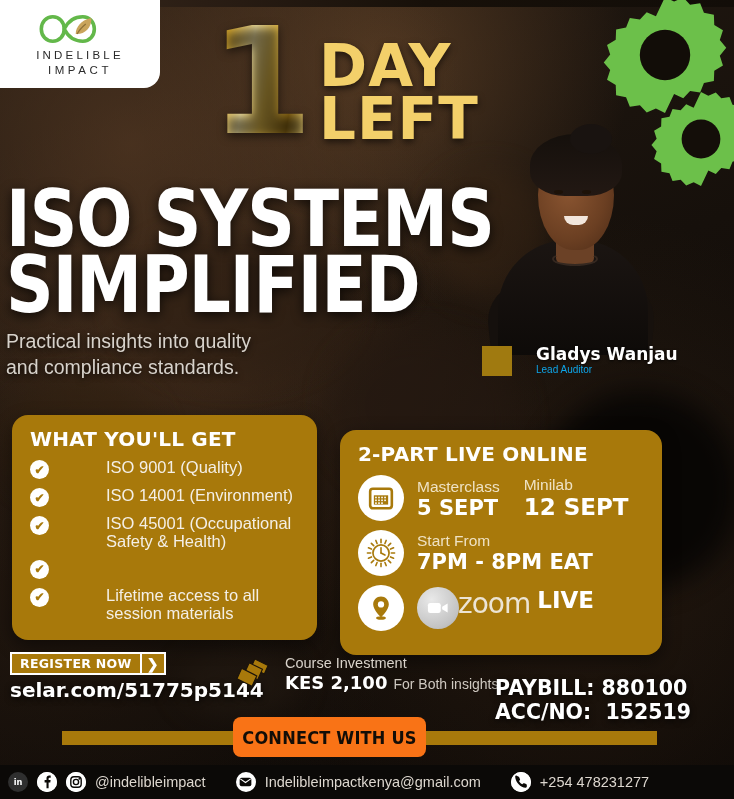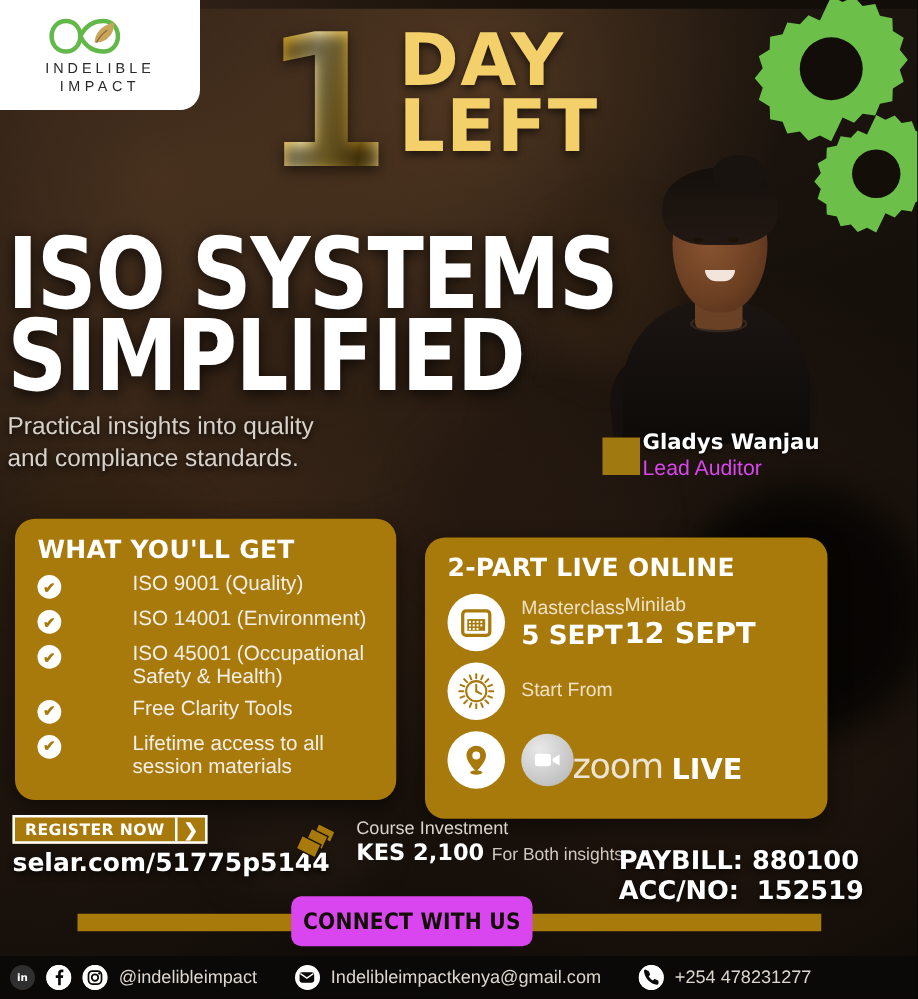--- a/index.html
+++ b/index.html
@@ -71,21 +71,21 @@
   .big-one {
     font-family: "DejaVu Sans", sans-serif;
     font-size: 148px; font-weight: 700; line-height: .92;
     background: linear-gradient(100deg,#7a5a10 0%,#d9ab33 18%,#fbe9a4 38%,#e3bb49 55%,#8a6614 76%,#f0d municipality 90%);
     background: linear-gradient(100deg,#7a5a10 0%,#d9ab33 18%,#fbe9a4 38%,#e3bb49 55%,#8a6614 76%,#e9cf7a 92%);
     -webkit-background-clip: text; background-clip: text;
     color: transparent;
     text-shadow: 0 3px 10px rgba(0,0,0,.55);
     margin-top: -8px;
   }
-  .dayleft { }
+  .dayleft { margin-top: 18px; }
   .dayleft div {
     font-family: "DejaVu Sans", sans-serif;
     font-weight: 700; font-size: 58px; line-height: .92;
     color: #f3d06a;
     letter-spacing: 1px;
     text-shadow: 0 3px 7px rgba(0,0,0,.6);
   }
 
   
   .gear { position: absolute; z-index: 2; }
@@ -122,30 +122,30 @@
     border-radius: 50% 50% 38% 38%;
   }
   .sp-bun { position:absolute; left:100px; top:4px; width:42px; height:30px; background:#191310; border-radius:50%; }
   .sp-eye { position:absolute; width:9px; height:4px; background:#1d1208; border-radius:50%; top:70px;}
   .sp-eye.l { left:84px; } .sp-eye.r { left:112px; }
   .sp-smile { position:absolute; left:94px; top:96px; width:24px; height:9px; background:#f2e6dc; border-radius:0 0 12px 12px;}
   .sp-necklace { position:absolute; left:82px; top:132px; width:46px; height:14px; border:2px solid #352820; border-radius:50%; border-top-color:transparent;}
 
   .name-plate {
     position: absolute; left: 482px; top: 345px;
-    display: flex; align-items: center; gap: 2px;
+    display: flex; align-items: center; gap: 24px;
     z-index: 7;
   }
   .name-swatch { width: 30px; height: 30px; background: #a07a10; }
   .name-txt .nm {
     color: #fff; font-weight: 700; font-size: 17px; line-height: 1.1;
     font-family: "DejaVu Sans", sans-serif;
     text-shadow: 0 1px 3px rgba(0,0,0,.8);
   }
-  .name-txt .rl { color: #d946ef; font-size: 17px; line-height: 1.25; }
+  .name-txt .rl { color: #0ea5e9; font-size: 10px; line-height: 1.25; }
 
   
   .headline {
     position: absolute; left: 6px; top: 186px;
     z-index: 4;
   }
   .headline .hl {
     font-family: "DejaVu Sans Condensed","Liberation Sans Narrow","DejaVu Sans", sans-serif;
     font-weight: 700;
     font-size: 79px;
@@ -196,29 +196,29 @@
     color: #f4efe6; font-size: 16.5px; line-height: 1.12; margin-left: 48px;
   }
 
   .row { display: flex; align-items: center; gap: 13px; margin-top: 9px; }
   .circ {
     flex: 0 0 auto;
     width: 46px; height: 46px; border-radius: 50%;
     background: #fff;
     display: flex; align-items: center; justify-content: center;
   }
-  .dates { display: flex; align-items: flex-end; }
+  .dates { display: flex; gap: 24px; align-items: flex-end; }
   .lbl { color: #efe2c4; font-size: 15.5px; line-height: 1.1; }
   .val {
     color: #fff; font-weight: 700;
     font-family: "DejaVu Sans", sans-serif;
     font-size: 21px; line-height: 1.15; margin-top: 1px;
   }
   .val.lg { font-size: 23px; }
-  .zoom-wrap { display: flex; align-items: flex-end; gap: 7px; }
+  .zoom-wrap { display: flex; align-items: flex-start; gap: 7px; }
   .zoom-badge {
     width: 42px; height: 42px; border-radius: 50%;
     background: radial-gradient(circle at 35% 30%, #e9e9e9 0%, #c3c3c3 70%, #ababab 100%);
     display: flex; align-items: center; justify-content: center;
     margin-right: -8px;
   }
   .zoom-word {
     color: #ece4d4; font-size: 28px; letter-spacing: -1px;
     font-family: "DejaVu Sans", sans-serif; font-weight: 400;
   }
@@ -280,21 +280,21 @@
     position: absolute; left: 0; top: 727px; width: 734px; height: 22px;
     z-index: 6;
   }
   .connect .bar {
     position: absolute; left: 62px; top: 4px; width: 595px; height: 14px;
     background: #a8790b;
   }
   .connect .pill {
     position: absolute; left: 233px; top: -10px;
     width: 193px; height: 40px;
-    background: #d946ef; border-radius: 8px;
+    background: #f97316; border-radius: 8px;
     display: flex; align-items: center; justify-content: center;
     color: #120d07; font-weight: 700; font-size: 18px;
     font-family: "DejaVu Sans Condensed","DejaVu Sans", sans-serif;
     letter-spacing: .2px;
   }
 
   
   .footer {
     position: absolute; left: 0; bottom: 0; width: 734px; height: 34px;
     background: #0b0907;
@@ -399,21 +399,20 @@
       <li class="benefit">
         <span class="chk">✔</span>
         <span class="txt">ISO 14001 (Environment)</span>
       </li>
       <li class="benefit">
         <span class="chk">✔</span>
         <span class="txt">ISO 45001 (Occupational Safety &amp; Health)</span>
       </li>
       <li class="benefit">
         <span class="chk">✔</span>
-        <span class="txt">Free Clarity Tools</span>
       </li>
       <li class="benefit">
         <span class="chk">✔</span>
         <span class="txt">Lifetime access to all session materials</span>
       </li>
     </ul>
   </div>
 
   <div class="card card-right">
     <div class="card-title">2-PART LIVE ONLINE</div>
@@ -472,20 +471,21 @@
             <line x1="10.5" y1="29.4" x2="11.8" y2="26.2"></line>
               <line x1="20.2" y1="5.8" x2="21.5" y2="2.6"></line>
           </g>
           <circle cx="16" cy="16" r="8.6" fill="none" stroke="#a8790b" stroke-width="1.8"></circle>
           <line x1="16" y1="16" x2="16" y2="10.5" stroke="#a8790b" stroke-width="1.7" stroke-linecap="round"></line>
           <line x1="16" y1="16" x2="20.2" y2="18.2" stroke="#a8790b" stroke-width="1.7" stroke-linecap="round"></line>
         </svg>
       </div>
       <div>
         <div class="lbl">Start From</div>
+        <div class="val">7PM - 8PM EAT</div>
       </div>
     </div>
 
     <div class="row">
       <div class="circ">
         <svg width="28" height="28" viewBox="0 0 24 24">
           <path d="M12 2.2c-3.7 0-6.7 3-6.7 6.7 0 4.7 6.7 11 6.7 11s6.7-6.3 6.7-11c0-3.7-3-6.7-6.7-6.7z" fill="#a8790b"></path>
           <circle cx="12" cy="8.9" r="2.7" fill="#fff"></circle>
           <ellipse cx="12" cy="20.6" rx="4.2" ry="1.5" fill="#a8790b"></ellipse>
         </svg>

